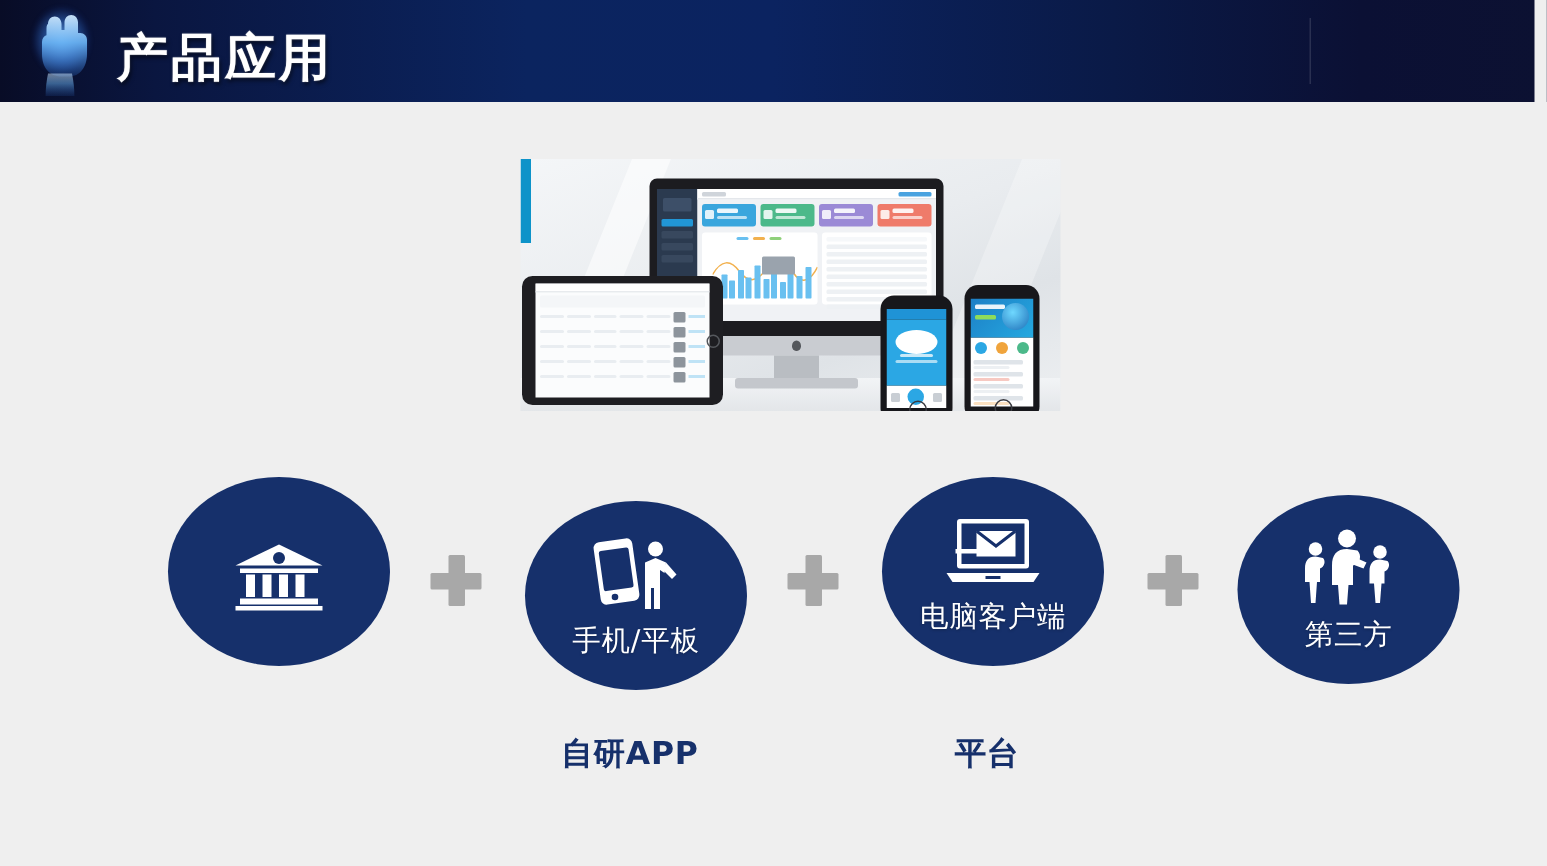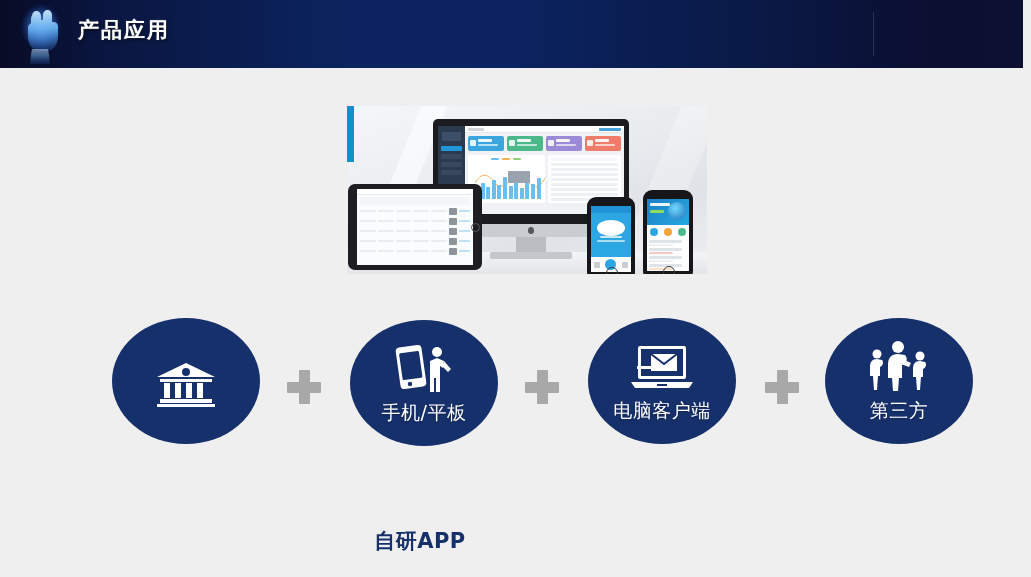--- a/index.html
+++ b/index.html
@@ -23,21 +23,21 @@
   
   .fist-wrap{position:absolute;left:10px;top:0;width:62px;height:68px;overflow:hidden;}
   .fist-glow{
     position:absolute;left:-6px;top:-10px;width:74px;height:88px;
     background:radial-gradient(ellipse 26px 30px at 50% 42%, rgba(110,185,255,.85) 0%, rgba(60,130,235,.45) 45%, rgba(20,60,150,.12) 72%, rgba(0,0,0,0) 80%);
     filter:blur(1px);
   }
   .fist-svg{position:absolute;left:8px;top:6px;}
   .header-title{
     position:absolute;left:78px;top:16px;
-    font-size:21px;font-weight:bold;color:#ffffff;letter-spacing:2px;
+    font-size:34px;font-weight:bold;color:#ffffff;letter-spacing:2px;
     text-shadow:1px 2px 3px rgba(0,0,0,.55), 0 0 1px rgba(255,255,255,.6);
     font-family:"DejaVu Sans","Liberation Sans",sans-serif;
   }
 
   
   .logo-jiaou{position:absolute;left:789px;top:9px;width:74px;height:50px;}
   .logo-jiaou .jt{
     position:absolute;left:0;top:31px;width:74px;text-align:center;
     color:#fff;font-size:14px;font-weight:bold;font-style:italic;letter-spacing:1px;
     font-family:"DejaVu Sans","Liberation Sans",sans-serif;
@@ -403,21 +403,21 @@
           <rect x="42" y="23" width="6" height="15" fill="#fff"></rect>
           <rect x="5" y="39" width="52" height="4" fill="#fff"></rect>
           <rect x="2" y="44" width="58" height="3" fill="#fff"></rect>
         </svg>
       </div>
     </div>
   </div>
 
   <div class="plus" style="left:287px;"></div>
 
-  <div class="node" style="left:350px;top:2px;">
+  <div class="node" style="left:350px;top:16px;">
     <div class="oval">
       <div class="ico">
         <svg width="62" height="50" viewBox="0 0 62 50">
           <rect x="5" y="2" width="26" height="42" rx="4" fill="#fff" transform="rotate(-8 18 23)"></rect>
           <rect x="8" y="8" width="20" height="27" rx="1.5" fill="#16306b" transform="rotate(-8 18 23)"></rect>
           <circle cx="17" cy="40" r="2.2" fill="#16306b"></circle>
           <circle cx="44" cy="8" r="5" fill="#fff"></circle>
           <path d="M44 14 L51 17 L50 24 L47 22 L47 48 L43 48 L43 34 L41 34 L41 48 L37 48 L37 17 Z" fill="#fff"></path>
           <path d="M51 17 L58 25 L55 28 L49 22 Z" fill="#fff"></path>
         </svg>
@@ -440,33 +440,34 @@
           <path d="M2 38 L64 38 L60 44 L6 44 Z" fill="#fff"></path>
           <rect x="28" y="40" width="10" height="2" fill="#16306b"></rect>
         </svg>
       </div>
       <div class="cap">电脑客户端</div>
     </div>
   </div>
 
   <div class="plus" style="left:765px;"></div>
 
-  <div class="node" style="left:825px;top:0;">
+  <div class="node" style="left:825px;top:12px;">
     <div class="oval">
       <div class="ico">
         <svg width="72" height="52" viewBox="0 0 72 52">
           <circle cx="14" cy="14" r="4.5" fill="#fff"></circle>
           <path d="M14 19 C9 19 7 22 7 27 L7 36 L10 36 L11 50 L14 50 L15 36 L17 36 L17 27 C20 26 21 22 19 20 Z" fill="#fff"></path>
           <circle cx="57" cy="16" r="4.5" fill="#fff"></circle>
           <path d="M57 21 C52 21 50 24 50 29 L50 37 L53 37 L54 50 L57 50 L58 37 L60 37 L60 29 C63 28 64 24 62 22 Z" fill="#fff"></path>
           <circle cx="35" cy="7" r="6" fill="#fff"></circle>
           <path d="M35 14 C28 14 25 18 25 25 L25 38 L29 38 L30 51 L35 51 L36 38 L39 38 L39 25 C44 24 45 18 42 15 Z" fill="#fff"></path>
           <path d="M39 19 L48 23 L46 27 L38 24 Z" fill="#fff"></path>
         </svg>
       </div>
       <div class="cap">第三方</div>
     </div>
   </div>
 </div>
 
 <div class="labels">
-  <div class="lbl" style="left:300px;margin-top:39px;">自研APP</div>
+  <div class="lbl" style="left:300px;">自研APP</div>
+  <div class="lbl" style="left:538px;">平台</div>
 </div>
 
 </body></html>

